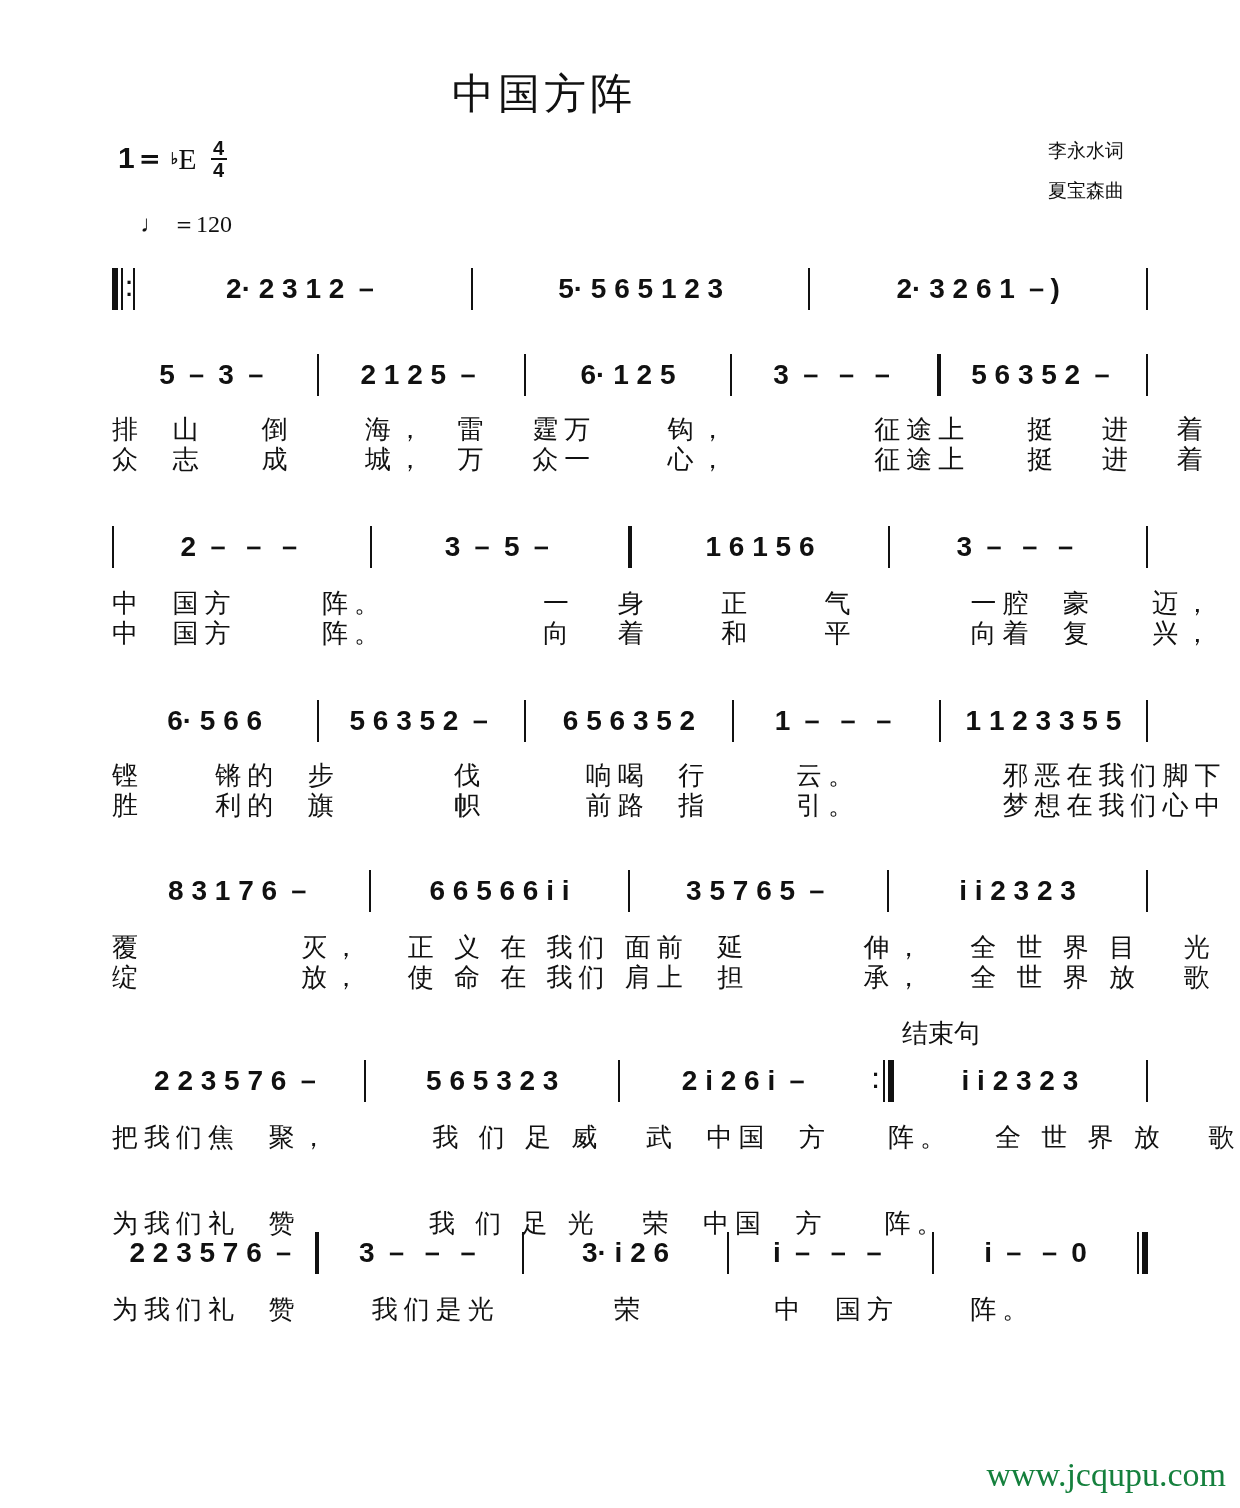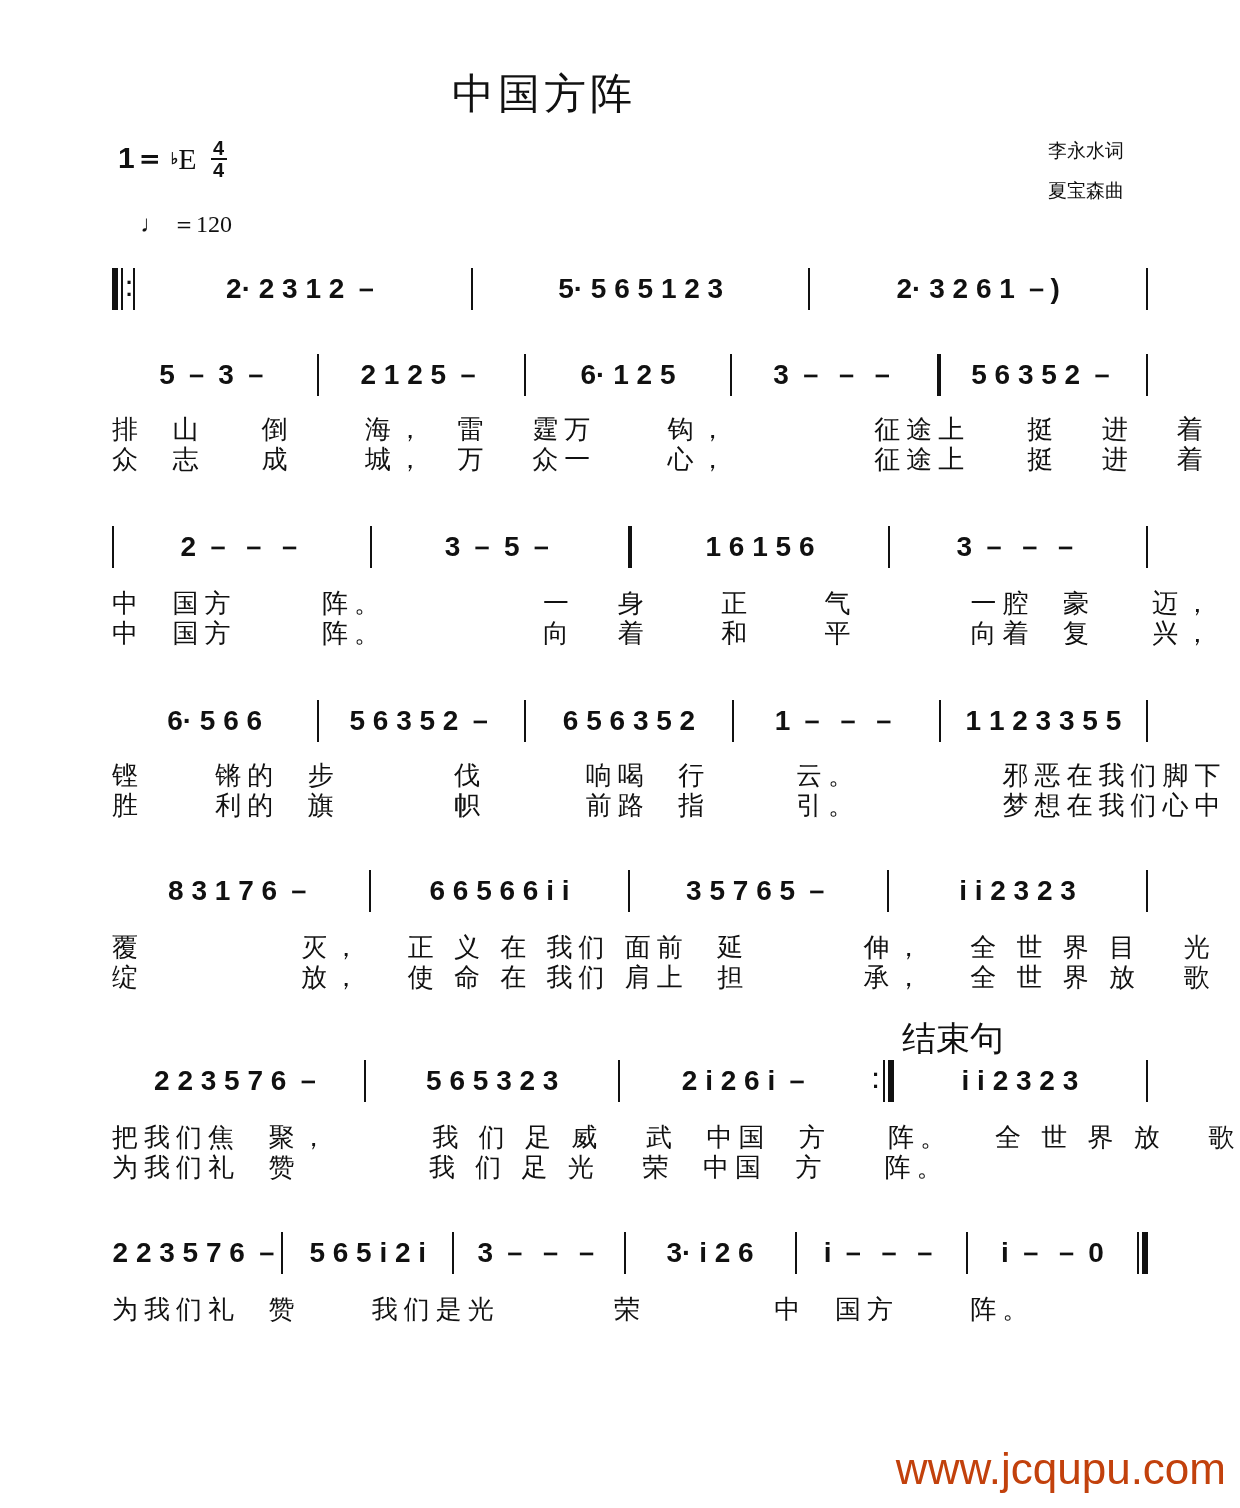--- a/index.html
+++ b/index.html
@@ -14,22 +14,22 @@
   .credit { position: absolute; right: 116px; font-family: "DejaVu Serif", serif; font-size: 19px; }
   .notes { position: absolute; left: 112px; right: 92px; height: 50px; display: flex; align-items: center; font-family: "Liberation Sans", sans-serif; font-weight: bold; font-size: 28px; white-space: pre; }
   .measure { flex: 1; display: flex; align-items: center; justify-content: space-around; height: 100%; position: relative; }
   .barline { width: 2px; height: 42px; background: #111; flex: none; }
   .dbl-bar { display: flex; gap: 3px; align-items: center; flex: none; }
   .dbl-bar .thin { width: 2px; height: 42px; background: #111; }
   .dbl-bar .thick { width: 6px; height: 42px; background: #111; }
   .rep-dots { font-size: 22px; line-height: 12px; display: flex; flex-direction: column; }
   .lyric { position: absolute; left: 112px; right: 92px; font-family: "DejaVu Serif", serif; font-size: 26px; display: flex; }
   .lyric span { flex: 1; white-space: pre; letter-spacing: 6px; }
-  .ending { position: absolute; left: 902px; top: 1016px; font-family: "DejaVu Serif", serif; font-size: 34px; }
-  .watermark { position: absolute; right: 14px; bottom: 14px; font-family: Liberation Sans, sans-serif; font-size: 44px; color: #c2410c; }
+  .ending { position: absolute; left: 902px; top: 1016px; font-family: "DejaVu Serif", serif; font-size: 26px; }
+  .watermark { position: absolute; right: 14px; bottom: 14px; font-family: Liberation Serif, serif; font-size: 34px; color: #15803d; }
 </style>
 </head>
 <body>
 
 <div class="title">中国方阵</div>
 
 <div class="key">
   <span>1＝</span>
   <span class="flat">♭</span>
   <span class="E">E</span>
@@ -141,28 +141,27 @@
   <div class="measure">5 6 5 3 2 3</div>
   <span class="barline"></span>
   <div class="measure">2 i 2 6 i －</div>
   <span class="dbl-bar"><span class="rep-dots"><span>·</span><span>·</span></span><span class="thin"></span><span class="thick"></span></span>
   <div class="measure">i i 2 3 2 3</div>
   <span class="barline"></span>
 </div>
 <div class="lyric" style="top:1120px">
     <span>把我们焦  聚，       我 们 足 威   武  中国  方    阵。   全 世 界 放   歌</span>
   </div>
-<div class="lyric" style="top:1150px">
+<div class="lyric" style="top:1206px">
     <span>为我们礼  赞         我 们 足 光   荣  中国  方    阵。</span>
   </div>
 
 <div class="notes" style="top:1228px">
   <div class="measure">2 2 3 5 7 6 －</div>
   <span class="barline"></span>
-  <div class="measure">5 6 5 i 2 i</div>
   <span class="barline"></span>
   <div class="measure">3 － － －</div>
   <span class="barline"></span>
   <div class="measure">3· i 2 6</div>
   <span class="barline"></span>
   <div class="measure">i － － －</div>
   <span class="barline"></span>
   <div class="measure">i － － 0</div>
   <span class="dbl-bar"><span class="thin"></span><span class="thick"></span></span>
 </div>

